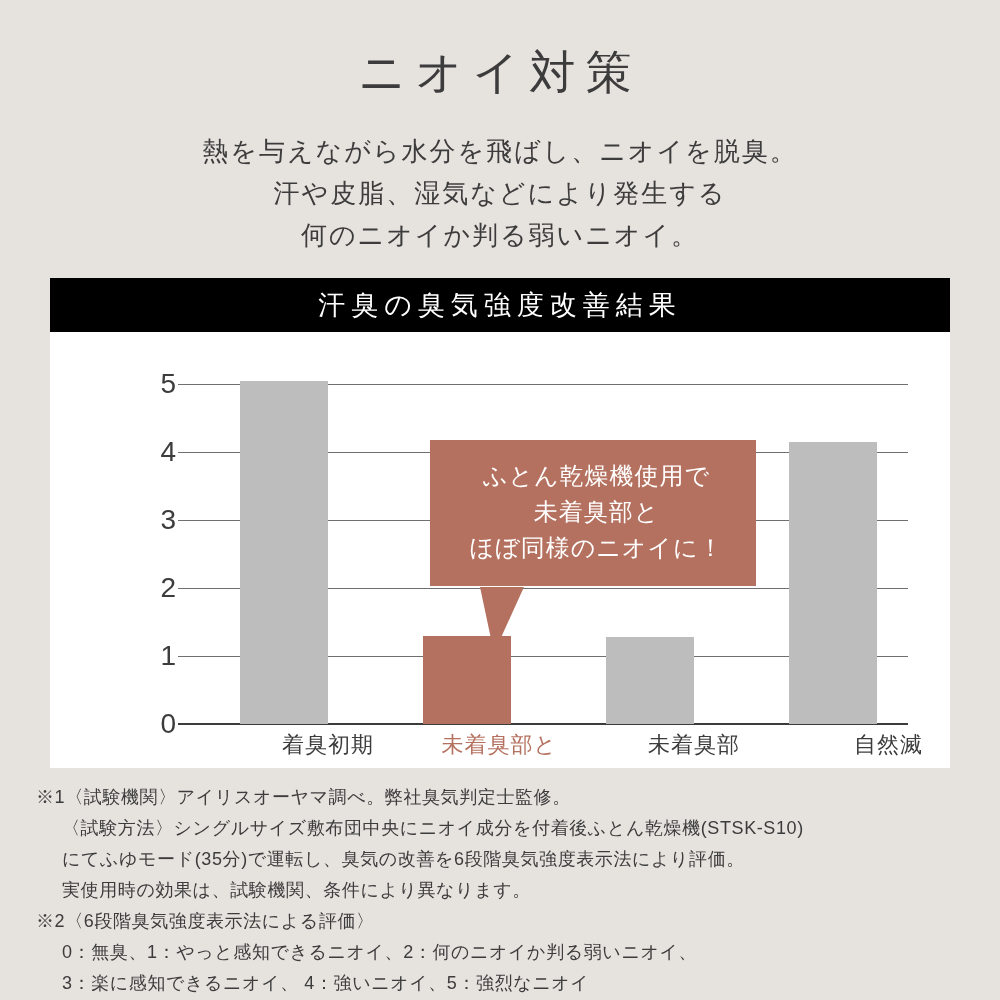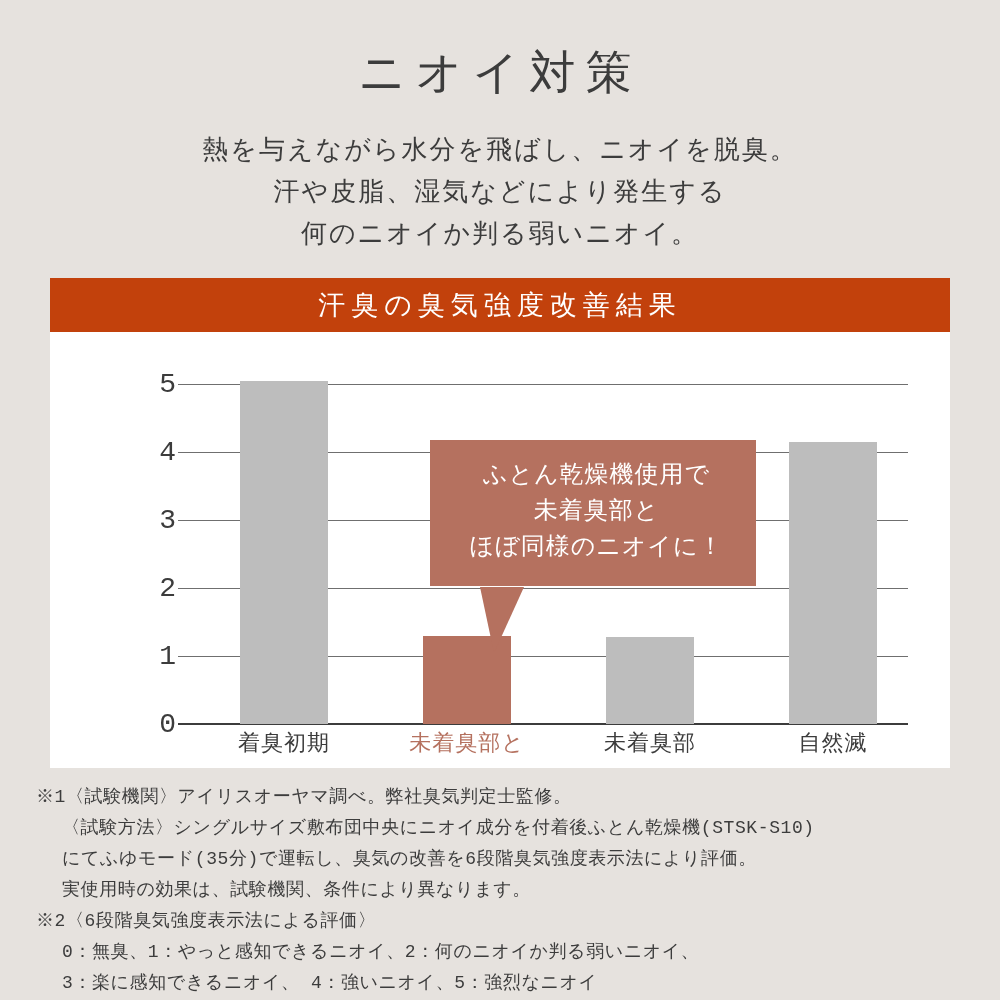--- a/index.html
+++ b/index.html
@@ -12,21 +12,20 @@
     background: #e6e2de;
     font-family: "Liberation Sans", sans-serif;
     color: #3a3a3a;
     overflow: hidden;
   }
   .page {
     position: relative;
     width: 1000px;
     height: 737px;
     box-sizing: border-box;
-    font-family: Liberation Mono, monospace;
   }
 
   
   .title {
     text-align: center;
     font-size: 46px;
     letter-spacing: 10px;
     color: #3c3c3c;
     padding-top: 42px;
     font-weight: normal;
@@ -46,21 +45,21 @@
   .card {
     position: absolute;
     left: 50px;
     top: 278px;
     width: 900px;
     height: 490px;
     background: #ffffff;
   }
   .card-head {
     height: 54px;
-    background: #c2410c;
+    background: #000000;
     color: #ffffff;
     display: flex;
     align-items: center;
     justify-content: center;
     font-size: 27px;
     letter-spacing: 6px;
   }
   .plot {
     position: relative;
     height: 436px;
@@ -127,21 +126,21 @@
     position: absolute;
     left: 128px;
     top: 398px;
     width: 730px;
     height: 80px;
   }
   .xlabel {
     position: absolute;
     top: 0;
     width: 180px;
-    text-align: center;
+    text-align: right;
     font-size: 22px;
     line-height: 1.4;
     letter-spacing: 1px;
     color: #3c3c3c;
   }
   .xlabel.accent { color: #b5715f; }
 
   
   .callout {
     position: absolute;

